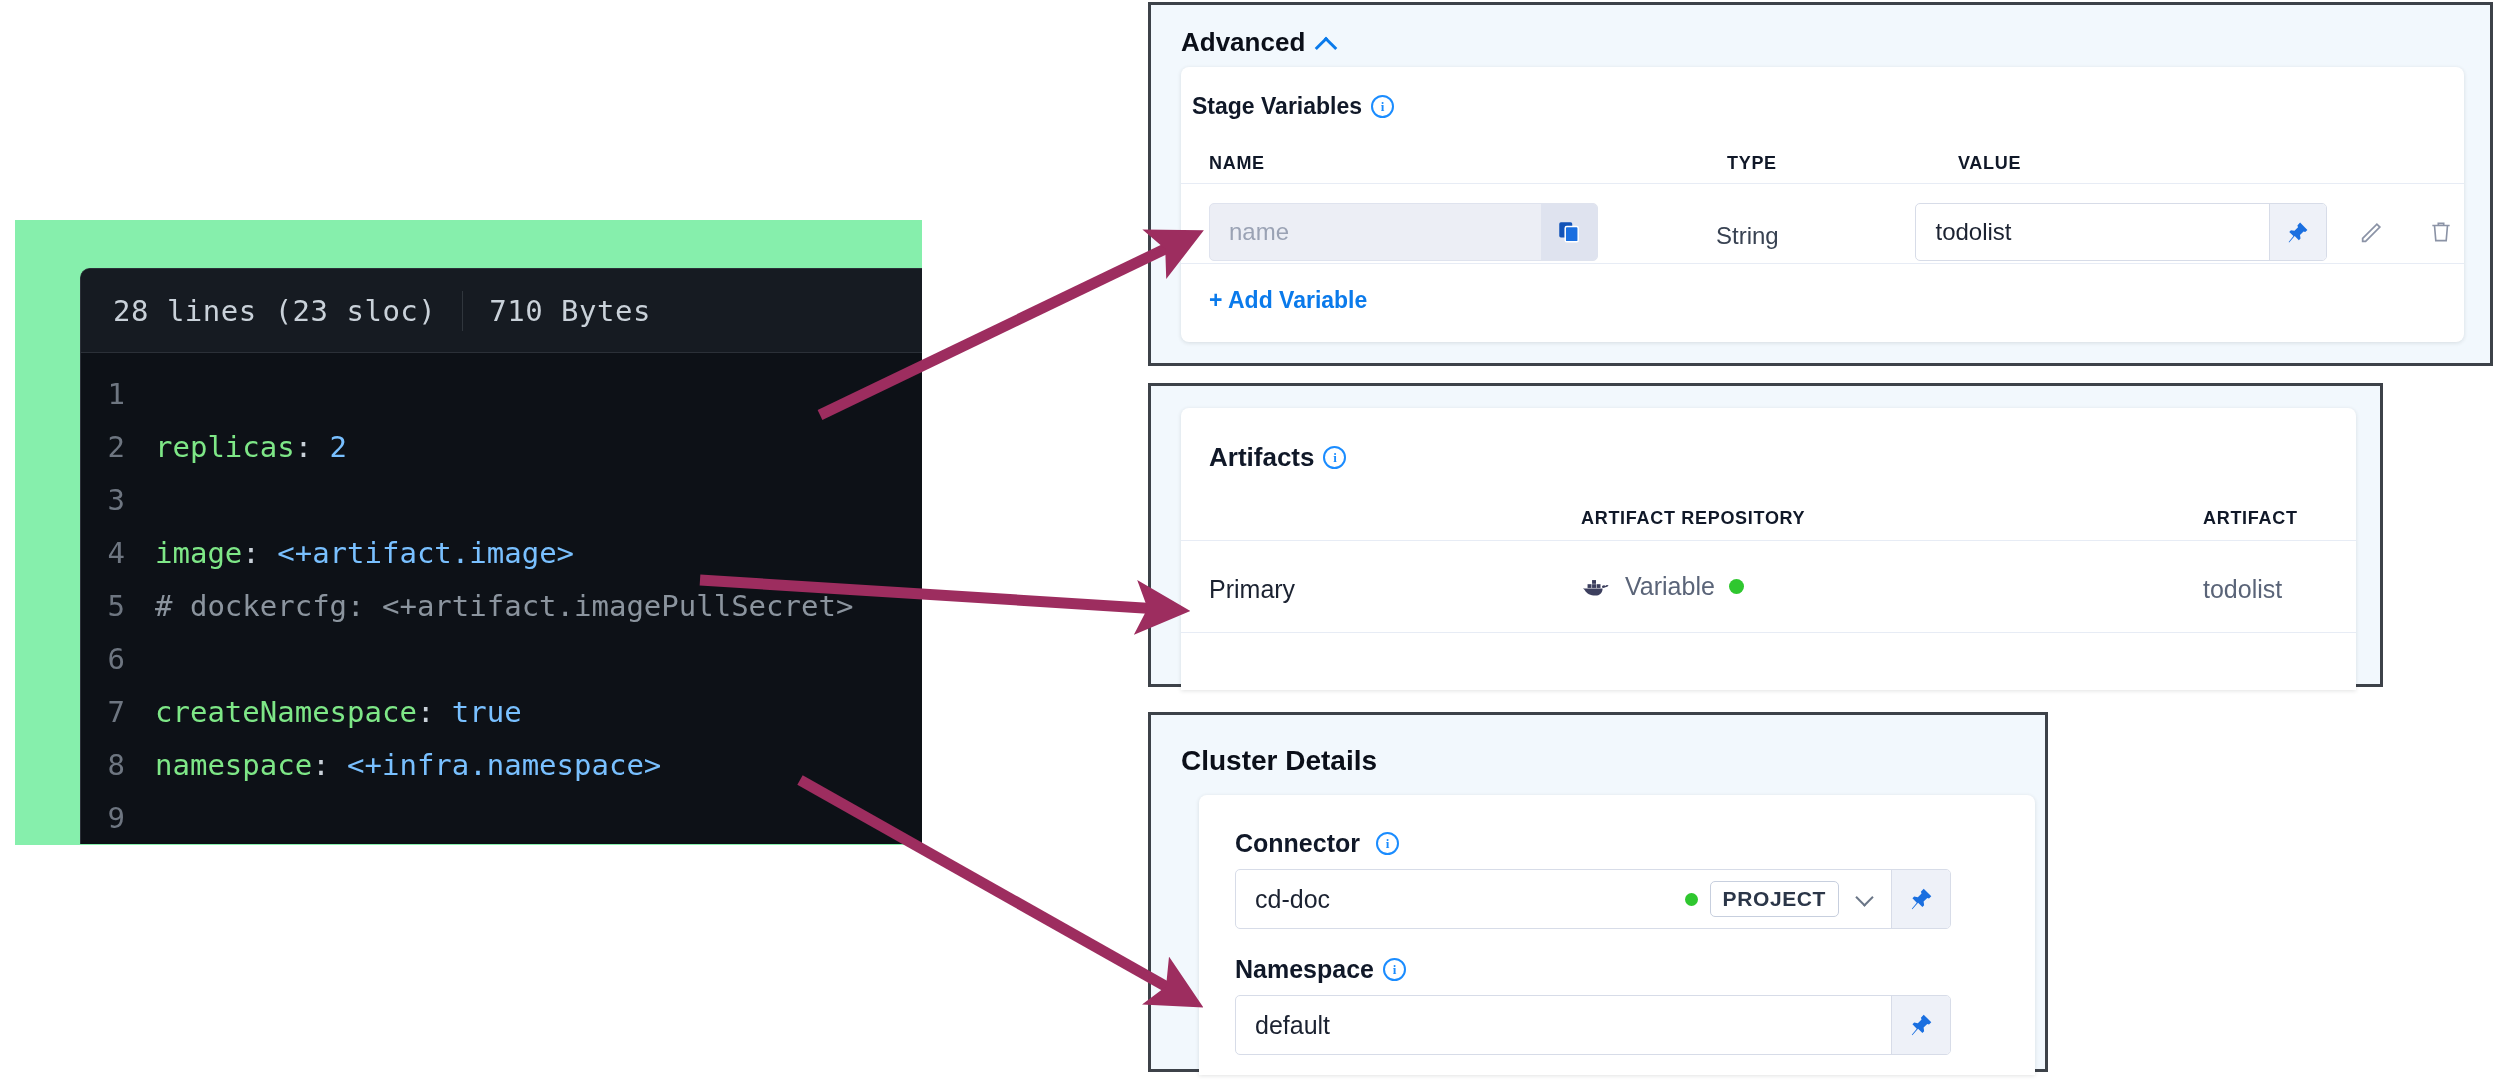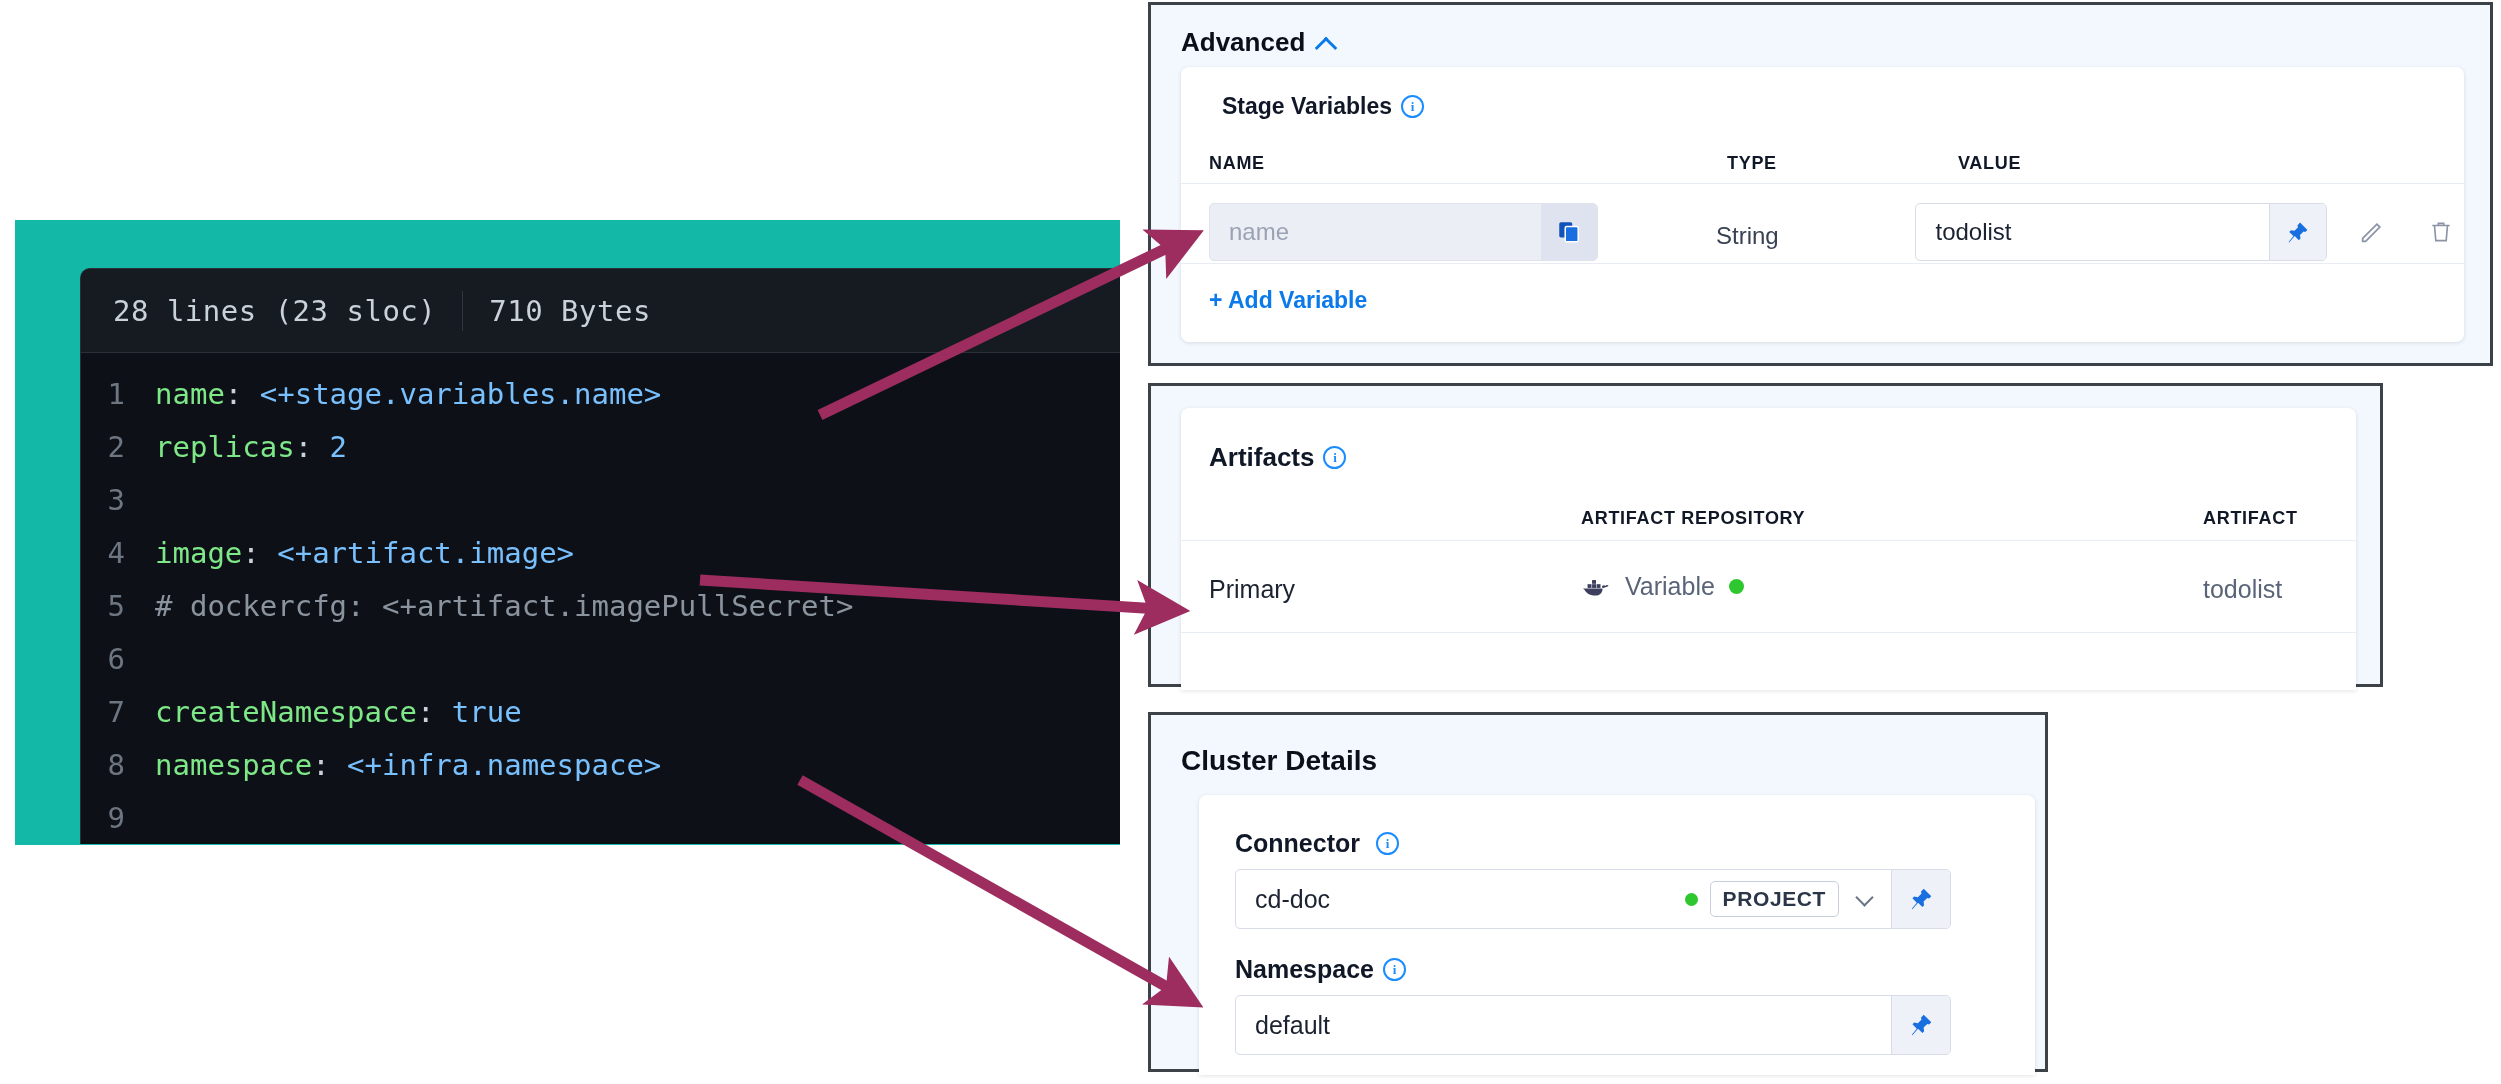--- a/index.html
+++ b/index.html
@@ -1,21 +1,21 @@
 <!DOCTYPE html>
 <html><head>
 <meta charset="utf-8">
 <style>
   html,body{margin:0;padding:0;background:#ffffff;}
   body{width:2501px;height:1084px;position:relative;overflow:hidden;
        font-family:"Liberation Sans","DejaVu Sans",sans-serif;}
 
   
-  .code-panel{position:absolute;left:15px;top:220px;width:1105px;height:625px;
-              background:#14b8a6;overflow:hidden;}
+  .code-panel{position:absolute;left:15px;top:220px;width:907px;height:625px;
+              background:#86efac;overflow:hidden;}
   .code-inner{position:absolute;left:65px;top:48px;width:1110px;
               border:1px solid #2b3038;border-radius:10px 0 0 0;
               border-right:none;border-bottom:none;overflow:hidden;background:#0d1117;}
   .code-head{height:84px;background:#161b22;display:flex;align-items:center;
              padding-left:32px;box-sizing:border-box;border-bottom:1px solid #2b3038;}
   .code-head span{font-family:"DejaVu Sans Mono","Liberation Mono",monospace;
                   font-size:29px;color:#c9d1d9;letter-spacing:.5px;}
   .code-sep{display:inline-block;width:1px;height:40px;background:#30363d;margin:0 26px;}
   .code-body{padding:14px 0 0 0;}
   .cline{display:flex;height:53px;align-items:center;
@@ -94,21 +94,20 @@
 <div class="code-panel">
   <div class="code-inner">
     <div class="code-head">
       <span>28 lines (23 sloc)</span>
       <i class="code-sep"></i>
       <span>710 Bytes</span>
     </div>
     <div class="code-body" id="code-body">
         <div class="cline">
           <span class="lnum">1</span>
-          <span class="ltxt"><span class="k">name</span><span class="p">: </span><span class="v">&lt;+stage.variables.name&gt;</span></span>
         </div>
         <div class="cline">
           <span class="lnum">2</span>
           <span class="ltxt"><span class="k">replicas</span><span class="p">: </span><span class="n">2</span></span>
         </div>
         <div class="cline">
           <span class="lnum">3</span>
           <span class="ltxt"></span>
         </div>
         <div class="cline">
@@ -140,21 +139,21 @@
 </div>
 
 <div class="panel" style="left:1148px;top:2px;width:1345px;height:364px;">
   <div class="sect-title" style="position:absolute;left:30px;top:22px;">
     <span>Advanced</span>
     <i class="chev-up"></i>
   </div>
 
   <div class="card" style="position:absolute;left:30px;top:62px;width:1283px;height:275px;">
 
-    <div class="lbl" style="position:absolute;left:41px;top:26px;">
+    <div class="lbl" style="position:absolute;left:11px;top:26px;">
       <span>Stage Variables</span>
       <span class="info-i">i</span>
     </div>
 
     <div class="colhead" style="position:absolute;left:28px;top:86px;">NAME</div>
     <div class="colhead" style="position:absolute;left:546px;top:86px;">TYPE</div>
     <div class="colhead" style="position:absolute;left:777px;top:86px;">VALUE</div>
 
     <div class="divider" style="position:absolute;left:0;top:116px;"></div>
 

